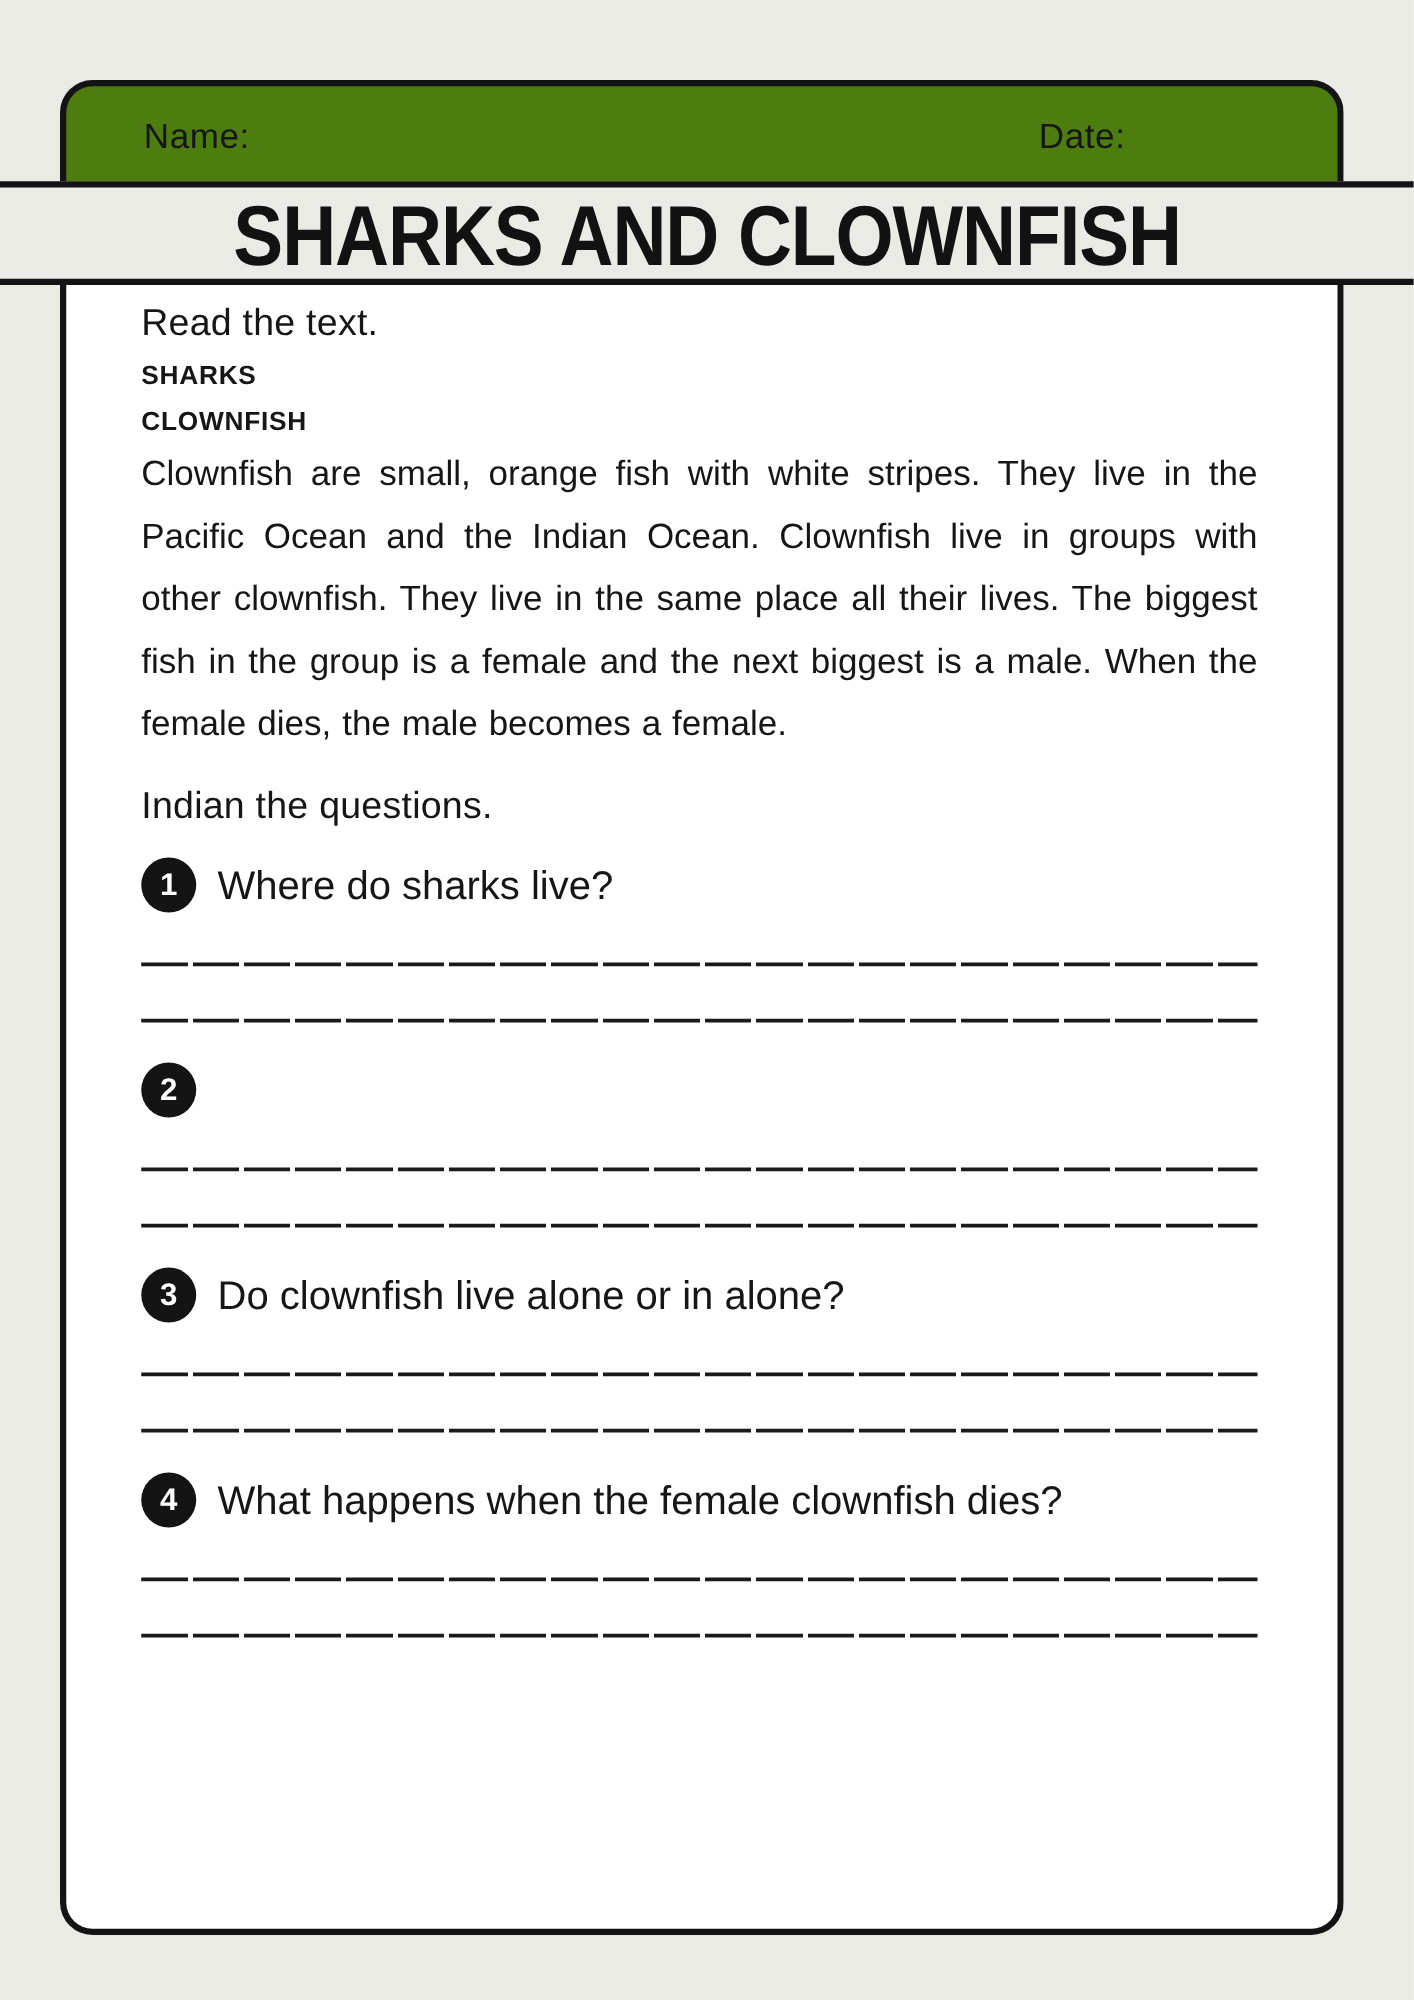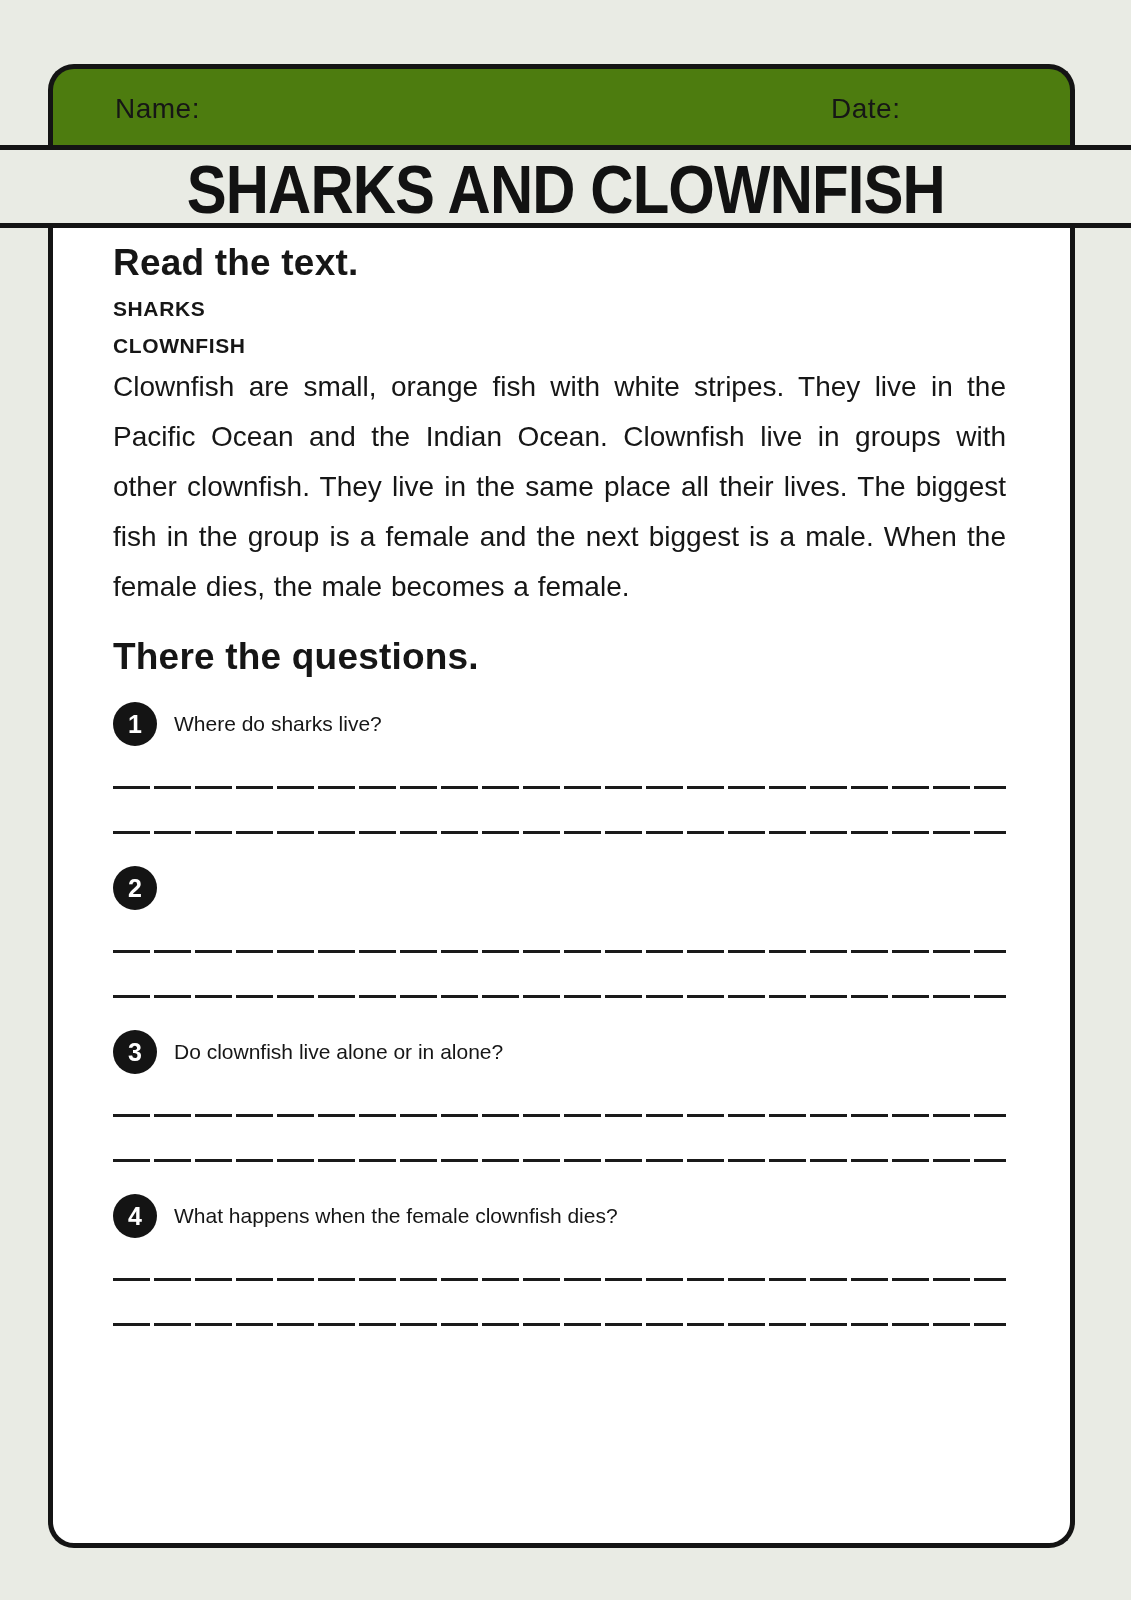--- a/index.html
+++ b/index.html
@@ -74,22 +74,22 @@
     height: 1320px;
     background: #ffffff;
     border: 5px solid #141414;
     border-top: none;
     border-radius: 0 0 26px 26px;
     padding: 12px 64px 0 60px;
     overflow: hidden;
   }
 
   .instruction {
-    font-size: 37px;
-    font-weight: bold;
+    font-size: 30px;
+    font-weight: normal;
     margin-top: 2px;
     letter-spacing: 0.2px;
   }
   .instruction.answers { margin-top: 24px; }
 
   .section-heading {
     font-size: 21px;
     font-weight: bold;
     letter-spacing: 0.6px;
     margin-top: 13px;
@@ -117,21 +117,21 @@
     height: 44px;
     border-radius: 50%;
     background: #141414;
     color: #ffffff;
     font-size: 25px;
     font-weight: bold;
     display: flex;
     align-items: center;
     justify-content: center;
   }
-  .q-text { font-size: 21px; }
+  .q-text { font-size: 32px; }
 
   .answer-line {
     height: 3px;
     margin-top: 42px;
     background: repeating-linear-gradient(90deg, #1a1a1a 0 37px, rgba(0,0,0,0) 37px 41px);
   }
   .answer-line.one { margin-top: 40px; }
 </style>
 </head>
 <body>
@@ -153,21 +153,21 @@
 
   <div>
     <div class="section-heading">SHARKS</div>
   </div>
 
   <div>
     <div class="section-heading">CLOWNFISH</div>
     <p class="passage">Clownfish are small, orange fish with white stripes. They live in the Pacific Ocean and the Indian Ocean. Clownfish live in groups with other clownfish. They live in the same place all their lives. The biggest fish in the group is a female and the next biggest is a male. When the female dies, the male becomes a female.</p>
   </div>
 
-  <div class="instruction answers">There the questions.</div>
+  <div class="instruction answers">Indian the questions.</div>
 
   <div class="question first">
     <div class="q-row">
       <div class="q-num">1</div>
       <div class="q-text">Where do sharks live?</div>
     </div>
     <div class="answer-line one"></div>
     <div class="answer-line"></div>
   </div>
 

